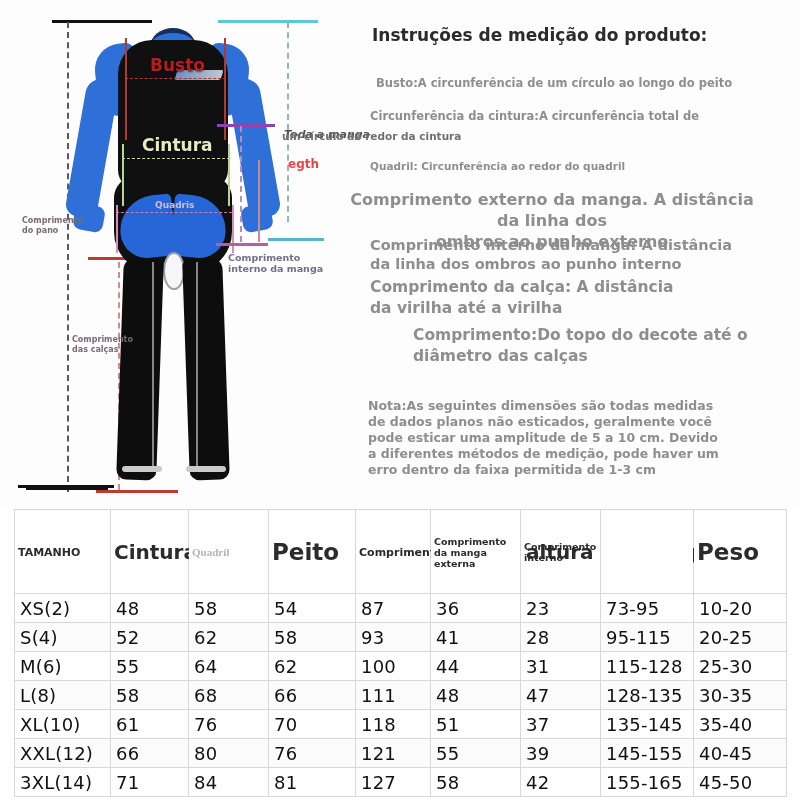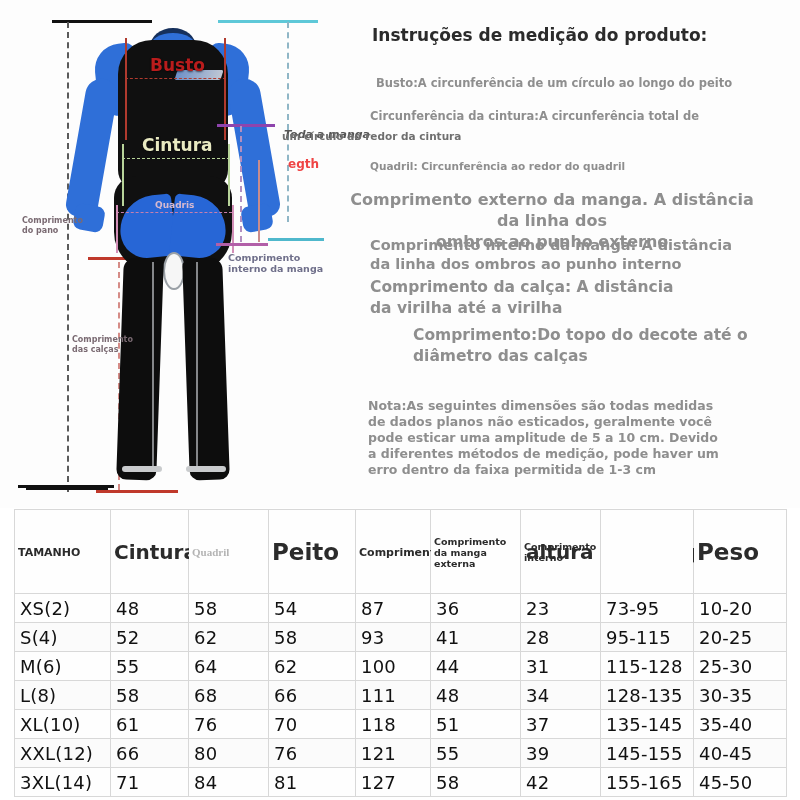--- a/index.html
+++ b/index.html
@@ -282,21 +282,21 @@
           <td>115-128</td>
           <td>25-30</td>
         </tr>
         <tr>
           <td>L(8)</td>
           <td>58</td>
           <td>68</td>
           <td>66</td>
           <td>111</td>
           <td>48</td>
-          <td>34</td>
+          <td>47</td>
           <td>128-135</td>
           <td>30-35</td>
         </tr>
         <tr>
           <td>XL(10)</td>
           <td>61</td>
           <td>76</td>
           <td>70</td>
           <td>118</td>
           <td>51</td>

